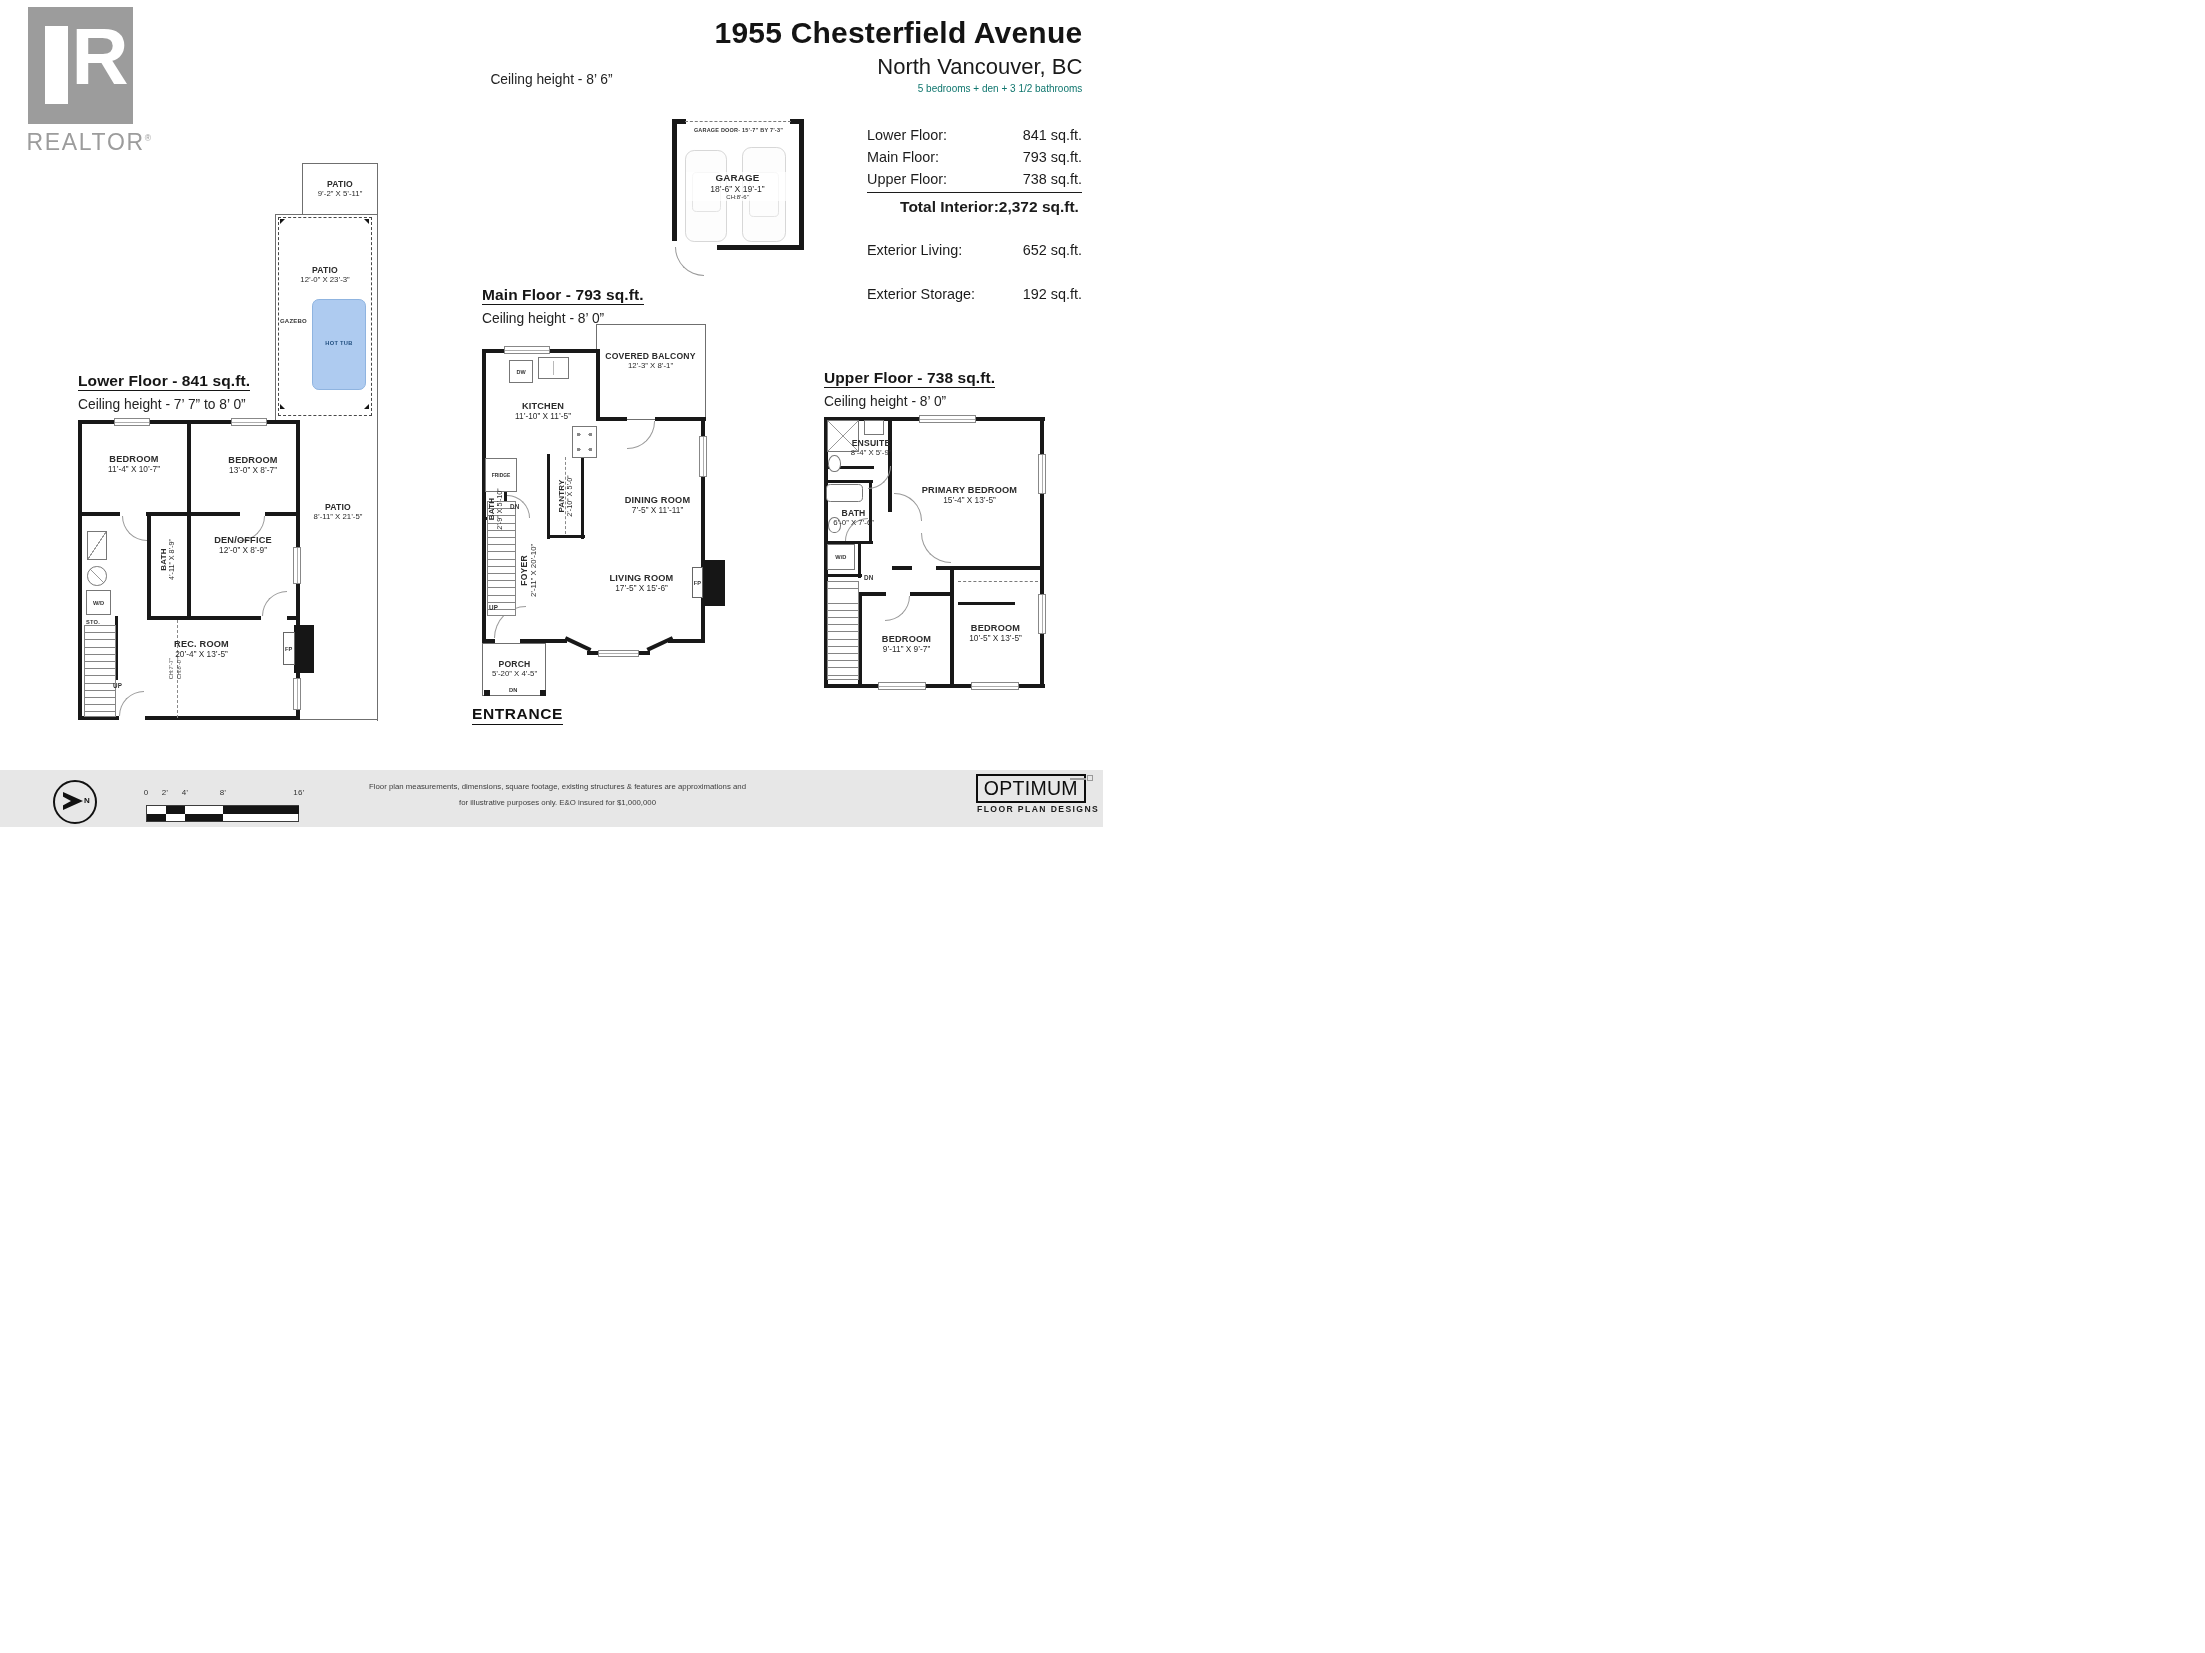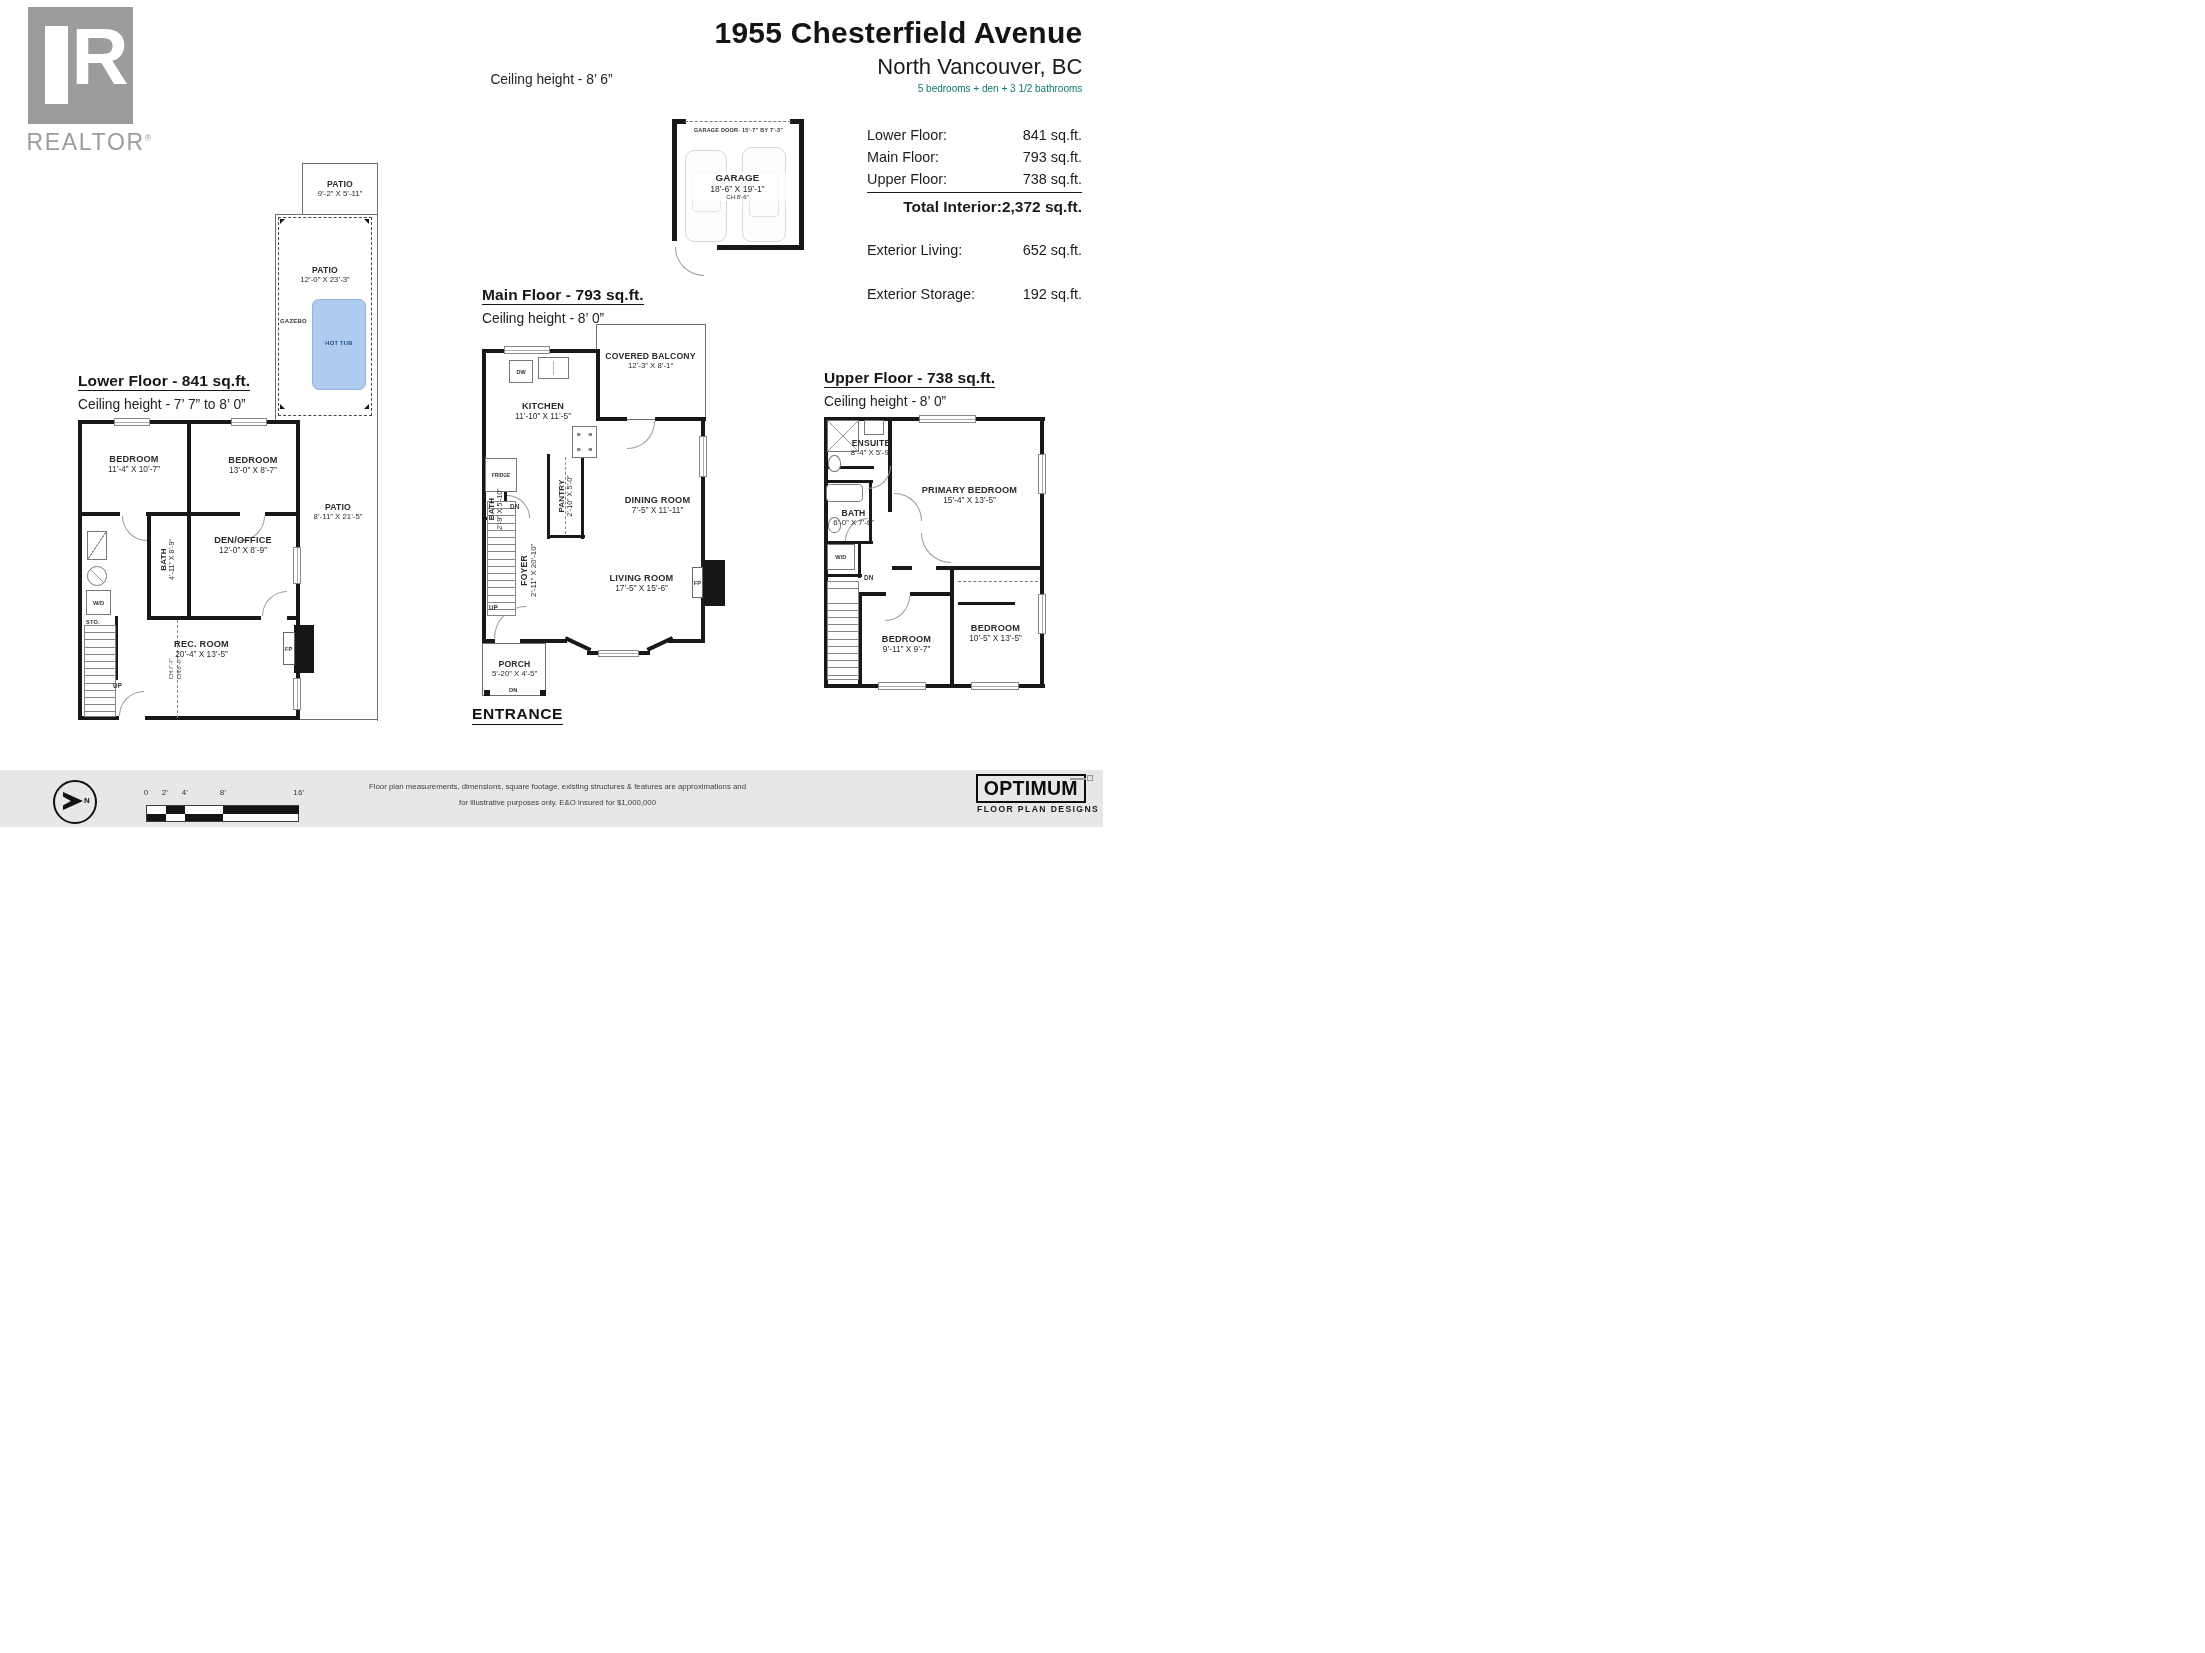--- a/index.html
+++ b/index.html
@@ -88,21 +88,21 @@
     </div>
     <div style="position:absolute;left:0;top:22px;width:100%;display:flex;justify-content:space-between;">
       <span>Main Floor:</span>
         <span>793 sq.ft.</span>
     </div>
     <div style="position:absolute;left:0;top:44px;width:100%;display:flex;justify-content:space-between;">
       <span>Upper Floor:</span>
         <span>738 sq.ft.</span>
     </div>
     <div style="position:absolute;left:0;top:65px;width:100%;height:1.1px;background:#1c1c1c;"></div>
-    <div style="position:absolute;left:0;top:71px;width:100%;display:flex;justify-content:flex-end;font-weight:700;font-size:15.5px;">
+    <div style="position:absolute;left:15px;top:71px;width:100%;display:flex;justify-content:center;font-weight:700;font-size:15.5px;">
       <span>Total Interior:</span>
         <span>2,372 sq.ft.</span>
     </div>
     <div style="position:absolute;left:0;top:115px;width:100%;display:flex;justify-content:space-between;">
       <span>Exterior Living:</span>
         <span>652 sq.ft.</span>
     </div>
     <div style="position:absolute;left:0;top:159px;width:100%;display:flex;justify-content:space-between;">
       <span>Exterior Storage:</span>
         <span>192 sq.ft.</span>
@@ -396,20 +396,20 @@
       <div style="position:absolute;left:38px;top:7.5px;width:38px;height:7.5px;background:#141414;"></div>
     </div>
   </div>
 
   <div style="position:absolute;left:368px;top:779px;width:379px;text-align:center;font-size:7.8px;color:#3d3d3d;line-height:2;">
     <div>Floor plan measurements, dimensions, square footage, existing structures &amp; features are approximations and</div>
     <div>for illustrative purposes only.  E&amp;O insured for $1,000,000</div>
   </div>
 
   <div>
-    <div style="position:absolute;left:976px;top:774px;border:2.9px solid #0d0d0d;padding:0.6px 5.7px 1.1px;font-size:19.5px;font-weight:700;color:#0d0d0d;letter-spacing:0.3px;">OPTIMUM</div>
+    <div style="position:absolute;left:976px;top:774px;border:2.9px solid #0d0d0d;padding:0.6px 5.7px 1.1px;font-size:19.5px;font-weight:400;color:#0d0d0d;letter-spacing:0.3px;">OPTIMUM</div>
     <div class="tline" style="left:1070px;top:778px;width:16px;height:1.7px;background:#9a9a9a;"></div>
     <div style="position:absolute;left:1087px;top:775px;width:5.7px;height:5.7px;border:1.1px solid #9a9a9a;"></div>
     <div style="position:absolute;left:977px;top:804px;font-size:8.6px;font-weight:700;color:#1a1a1a;letter-spacing:1.4px;">FLOOR PLAN DESIGNS</div>
   </div>
 
 </div>
 
 
 </body></html>

